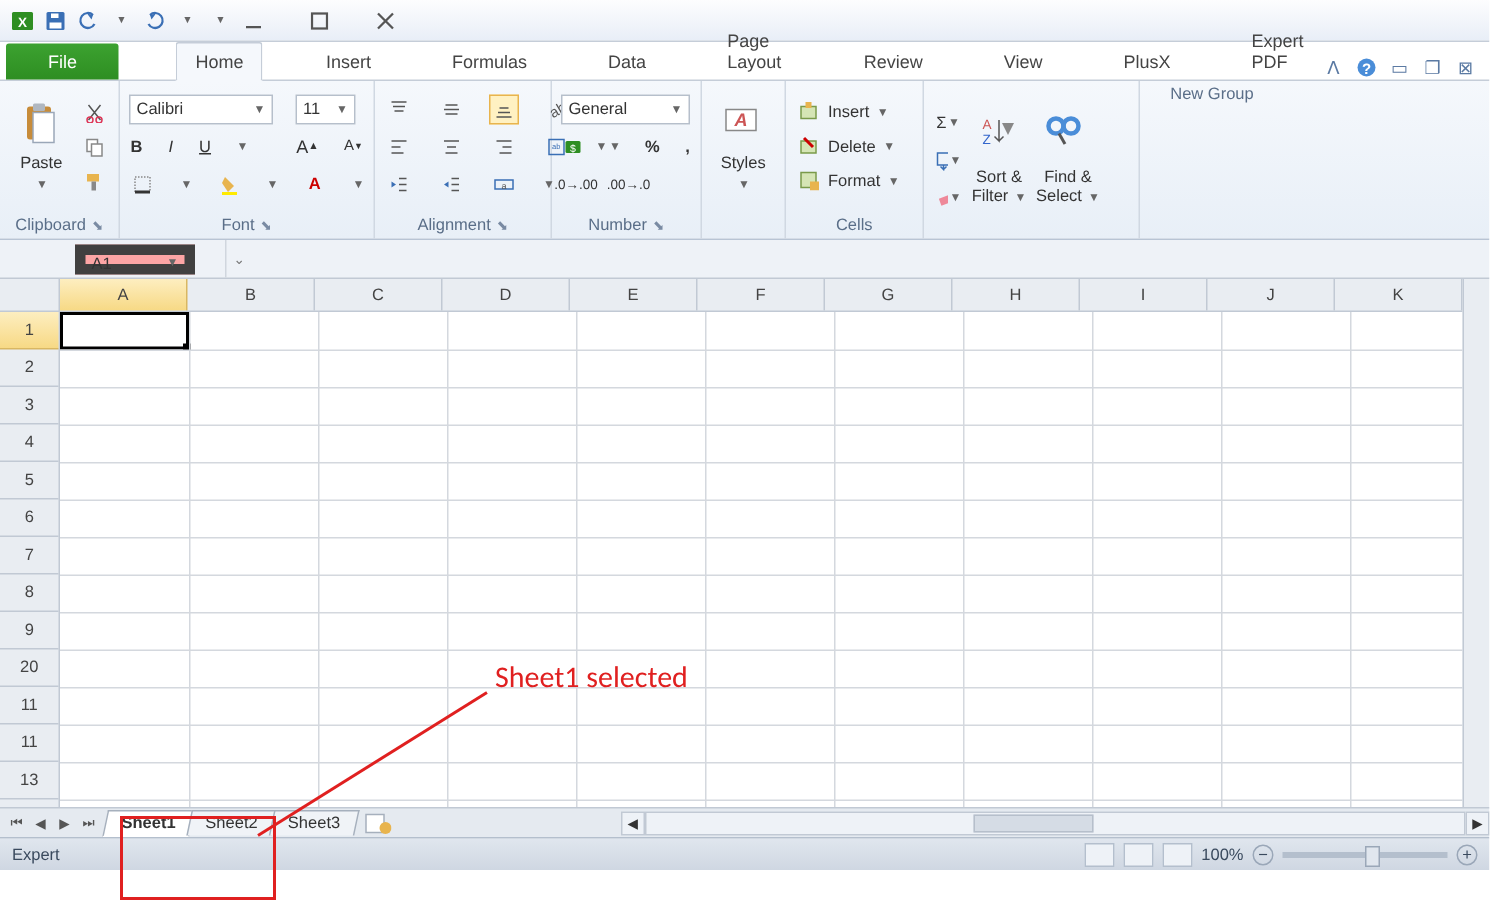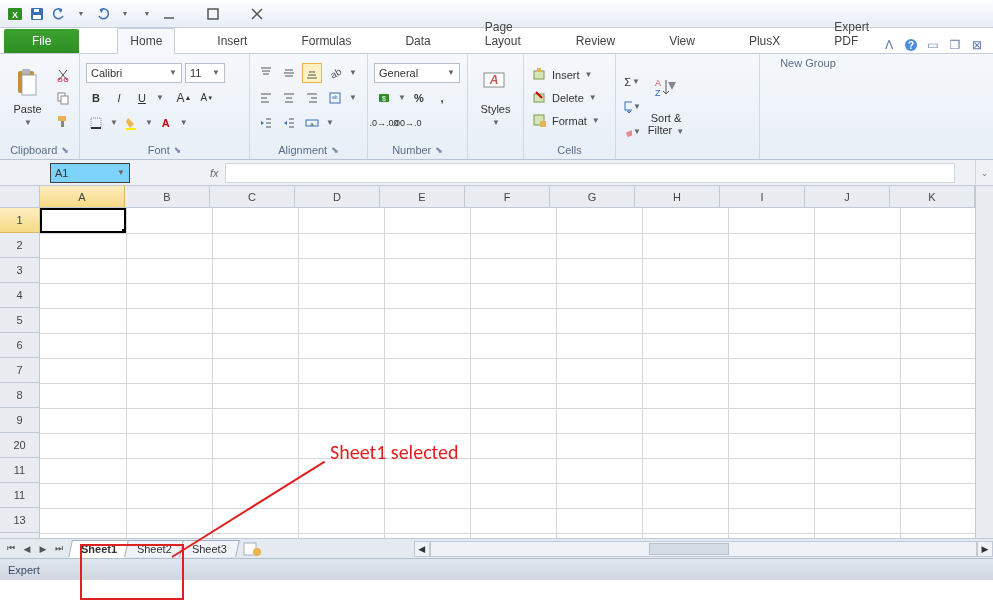--- a/index.html
+++ b/index.html
@@ -24,33 +24,33 @@
 
 .ribbon { height: 106px; background: linear-gradient(to bottom, #f5f8fc, #e8eff7); border-bottom: 1px solid #b8c4d4; display: flex; }
 .rgroup { border-right: 1px solid #d0d8e2; display: flex; flex-direction: column; }
 .rgroup-body { flex: 1; display: flex; align-items: center; padding: 4px 6px; gap: 4px; }
 .rgroup-label { height: 18px; font-size: 11px; color: #5a6e88; text-align: center; display: flex; align-items: center; justify-content: center; gap: 4px; padding: 0 4px; }
 .rgroup-label .dlg { font-size: 9px; color: #7a8ba3; cursor: pointer; }
 .bigbtn { display: flex; flex-direction: column; align-items: center; justify-content: center; width: 48px; height: 78px; cursor: pointer; }
 .bigbtn .ic { width: 32px; height: 32px; margin-bottom: 4px; }
 .bigbtn .lbl { font-size: 11px; text-align: center; line-height: 1.1; }
 .col { display: flex; flex-direction: column; gap: 3px; }
-.row { display: flex; gap: 3px; align-items: center; }
+.row { display: flex; gap: 15px; align-items: center; }
 .smallbtn { width: 20px; height: 20px; border: 1px solid transparent; display: flex; align-items: center; justify-content: center; cursor: pointer; font-size: 11px; }
 .smallbtn.sel { background: #fff1c2; border: 1px solid #e8b44e; }
 .combo { height: 20px; border: 1px solid #b6bfcb; background: #fff; display: flex; align-items: center; padding: 0 4px; font-size: 11px; }
 .combo .dd { margin-left: auto; font-size: 8px; color: #666; }
 .drop { font-size: 8px; color: #666; margin-left: 1px; }
 .menuline { display: flex; align-items: center; gap: 4px; font-size: 11px; cursor: pointer; padding: 1px 2px; }
 .menuline .ic { width: 16px; height: 16px; }
 
 
 .fbar-wrap { height: 26px; border-bottom: 1px solid #c1c9d4; display: flex; align-items: stretch; background: #eef2f7; }
 .namebox-area { width: 150px; display: flex; align-items: center; padding-left: 50px; }
-.namebox { width: 80px; height: 20px; border: 1px solid #404040; background: #7dd3fc; display: flex; align-items: center; padding: 0 4px; font-size: 11px; }
+.namebox { width: 80px; height: 20px; border: 7px solid #404040; background: #fca5a5; display: flex; padding: 0 4px; font-size: 11px; }
 .namebox .dd { margin-left: auto; font-size: 8px; color: #666; }
 .fx-area { flex: 1; display: flex; align-items: center; gap: 6px; padding-left: 60px; }
 .fx-label { font-style: italic; font-size: 11px; color: #666; }
 .fx-input { flex: 1; height: 20px; border: 1px solid #d0d6de; background: #fff; margin-right: 20px; }
 .expand-bar { width: 18px; display: flex; align-items: center; justify-content: center; border-left: 1px solid #d0d6de; cursor: pointer; font-size: 9px; color: #777; }
 
 
 .grid-area { position: relative; height: 352px; display: flex; }
 .corner { width: 40px; height: 22px; background: #e9edf2; border-right: 1px solid #c1c9d4; border-bottom: 1px solid #c1c9d4; }
 .col-headers { position: absolute; left: 40px; top: 0; right: 18px; height: 22px; display: flex; background: #e9edf2; border-bottom: 1px solid #c1c9d4; }
@@ -482,40 +482,46 @@
         <div class="ic">
             <svg width="26" height="26">
               <text x="5" y="10" font-size="9" fill="#c55">A</text>
               <text x="5" y="20" font-size="9" fill="#36c">Z</text>
               <path d="M16 4 L16 18 L13 15 M16 18 L19 15" stroke="#555" fill="none"></path>
               <path d="M18 6 L26 6 L22 14 Z" fill="#888"></path>
             </svg>
           </div>
         <div class="lbl"><span>Sort &amp; Filter</span> <span class="drop">▼</span></div>
       </div>
+      <div class="bigbtn" style="width:44px">
+        <div class="ic">
+            <svg width="26" height="26">
+              <circle cx="8" cy="8" r="5" fill="none" stroke="#4a8dd8" stroke-width="3"></circle>
+              <circle cx="18" cy="8" r="5" fill="none" stroke="#4a8dd8" stroke-width="3"></circle>
+              <line x1="10" y1="13" x2="14" y2="20" stroke="#555" stroke-width="2"></line>
+            </svg>
+          </div>
+        <div class="lbl"><span>Find &amp; Select</span> <span class="drop">▼</span></div>
+      </div>
     </div>
   </div>
 
   <div class="rgroup" style="width:96px;border-right:none">
     <div class="rgroup-label">
         <span>New Group</span>
       </div>
   </div>
 </div>
 
 <div class="fbar-wrap">
   <div class="namebox-area">
     <div class="namebox">
         <span>A1</span>
         <span class="dd">▼</span>
       </div>
-  </div>
-  <div class="fx-area">
-    <span class="fx-label">fx</span>
-    <div class="fx-input"></div>
   </div>
   <div class="expand-bar">⌄</div>
 </div>
 
 <div class="grid-area">
   <div class="corner"></div>
   <div class="col-headers" id="colheaders">
       <div class="ch sel">A</div>
       <div class="ch">B</div>
       <div class="ch">C</div>
@@ -593,17 +599,26 @@
     <span class="sarrow">◀</span>
     <div class="hscroll">
         <div class="thumb"></div>
       </div>
     <span class="sarrow">▶</span>
   </div>
 </div>
 
 <div class="statusbar">
   <span>Expert</span>
+  <div class="status-right">
+    <span class="viewbtn"></span>
+    <span class="viewbtn"></span>
+    <span class="viewbtn"></span>
+    <span>100%</span>
+    <span style="border:1px solid #9aa7b8;border-radius:50%;width:14px;height:14px;display:flex;align-items:center;justify-content:center">−</span>
+    <div class="zoom-slider"></div>
+    <span style="border:1px solid #9aa7b8;border-radius:50%;width:14px;height:14px;display:flex;align-items:center;justify-content:center">+</span>
+  </div>
 </div>
 
 <div class="annotation-box" style="left:80px;top:544px;width:104px;height:56px"></div>
 <div class="annotation-line" style="left:172px;top:556px;width:180px;transform:rotate(-32deg)"></div>
 <div class="annotation-text" style="left:330px;top:440px">Sheet1 selected</div>
 
 </body></html>

